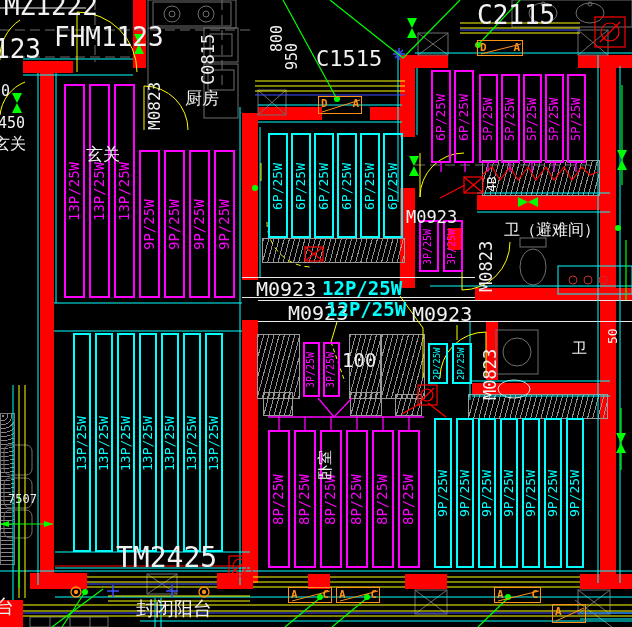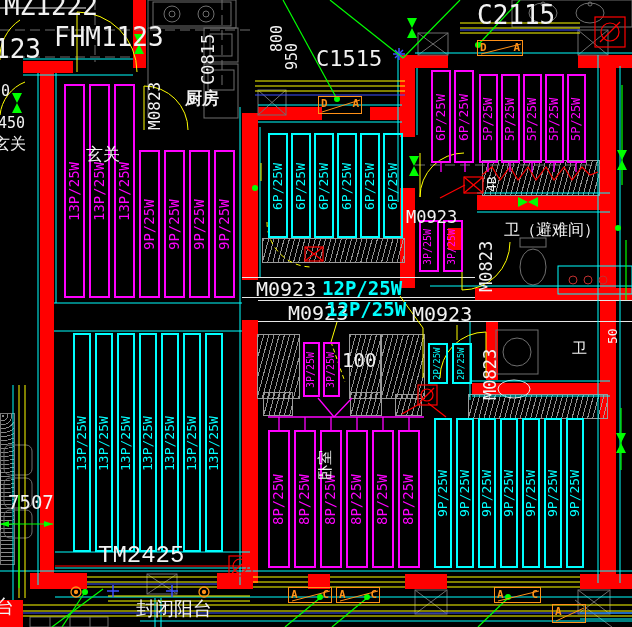--- a/index.html
+++ b/index.html
@@ -487,38 +487,38 @@
     </div>
   <div id="labels">
       <span class="lbl" style="left: 4px; top: -7px; font-size: 26px;">MZ1222</span>
       <span class="lbl" style="left: 54px; top: 24px; font-size: 26px;">FHM1123</span>
       <span class="lbl" style="left: -6px; top: 36px; font-size: 26px;">123</span>
       <span class="lbl" style="left: 200px; top: 85px; font-size: 17px; transform: rotate(-90deg); transform-origin: 0px 0px;">C0815</span>
       <span class="lbl" style="left: 270px; top: 52px; font-size: 15px; transform: rotate(-90deg); transform-origin: 0px 0px;">800</span>
       <span class="lbl" style="left: 285px; top: 70px; font-size: 15px; transform: rotate(-90deg); transform-origin: 0px 0px;">950</span>
       <span class="lbl" style="left: 316px; top: 48px; font-size: 22px;">C1515</span>
       <span class="lbl" style="left: 477px; top: 2px; font-size: 26px;">C2115</span>
-      <span class="lbl" style="left: 185px; top: 90px; font-size: 17px; font-weight: bold;">厨房</span>
+      <span class="lbl" style="left: 185px; top: 90px; font-size: 17px;">厨房</span>
       <span class="lbl" style="left: 86px; top: 146px; font-size: 17px;">玄关</span>
       <span class="lbl" style="left: -6px; top: 136px; font-size: 16px;">玄关</span>
       <span class="lbl" style="left: -2px; top: 116px; font-size: 15px;">450</span>
       <span class="lbl" style="left: -8px; top: 84px; font-size: 15px;">00</span>
       <span class="lbl" style="left: 147px; top: 130px; font-size: 16px; transform: rotate(-90deg); transform-origin: 0px 0px;">M0823</span>
       <span class="lbl" style="left: 256px; top: 279px; font-size: 20px;">M0923</span>
       <span class="lbl" style="left: 322px; top: 279px; font-size: 19px; color: rgb(0, 255, 255); font-weight: bold;">12P/25W</span>
       <span class="lbl" style="left: 288px; top: 303px; font-size: 20px;">M0923</span>
       <span class="lbl" style="left: 326px; top: 300px; font-size: 19px; color: rgb(0, 255, 255); font-weight: bold;">12P/25W</span>
       <span class="lbl" style="left: 412px; top: 304px; font-size: 20px;">M0923</span>
       <span class="lbl" style="left: 406px; top: 209px; font-size: 17px;">M0923</span>
       <span class="lbl" style="left: 478px; top: 292px; font-size: 17px; transform: rotate(-90deg); transform-origin: 0px 0px;">M0823</span>
       <span class="lbl" style="left: 504px; top: 222px; font-size: 16px;">卫（避难间）</span>
       <span class="lbl" style="left: 482px; top: 400px; font-size: 17px; transform: rotate(-90deg); transform-origin: 0px 0px;">M0823</span>
       <span class="lbl" style="left: 572px; top: 341px; font-size: 15px;">卫</span>
       <span class="lbl" style="left: 342px; top: 351px; font-size: 19px;">100</span>
       <span class="lbl" style="left: 485px; top: 192px; font-size: 13px; transform: rotate(-90deg); transform-origin: 0px 0px;">4B</span>
       <span class="lbl" style="left: 606px; top: 344px; font-size: 13px; transform: rotate(-90deg); transform-origin: 0px 0px;">50</span>
-      <span class="lbl" style="left: 8px; top: 493px; font-size: 19px;">7507</span>
-      <span class="lbl" style="left: 98px; top: 544px; font-size: 24px; font-family: Liberation Mono, monospace;">TM2425</span>
+      <span class="lbl" style="left: 8px; top: 493px; font-size: 12px;">7507</span>
+      <span class="lbl" style="left: 116px; top: 544px; font-size: 28px;">TM2425</span>
       <span class="lbl" style="left: 318px; top: 480px; font-size: 15px; transform: rotate(-90deg); transform-origin: 0px 0px;">卧室</span>
       <span class="lbl" style="left: 136px; top: 599px; font-size: 19px;">封闭阳台</span>
       <span class="lbl" style="left: -5px; top: 597px; font-size: 19px;">台</span>
     </div>
 </div>
 
 </body></html>

